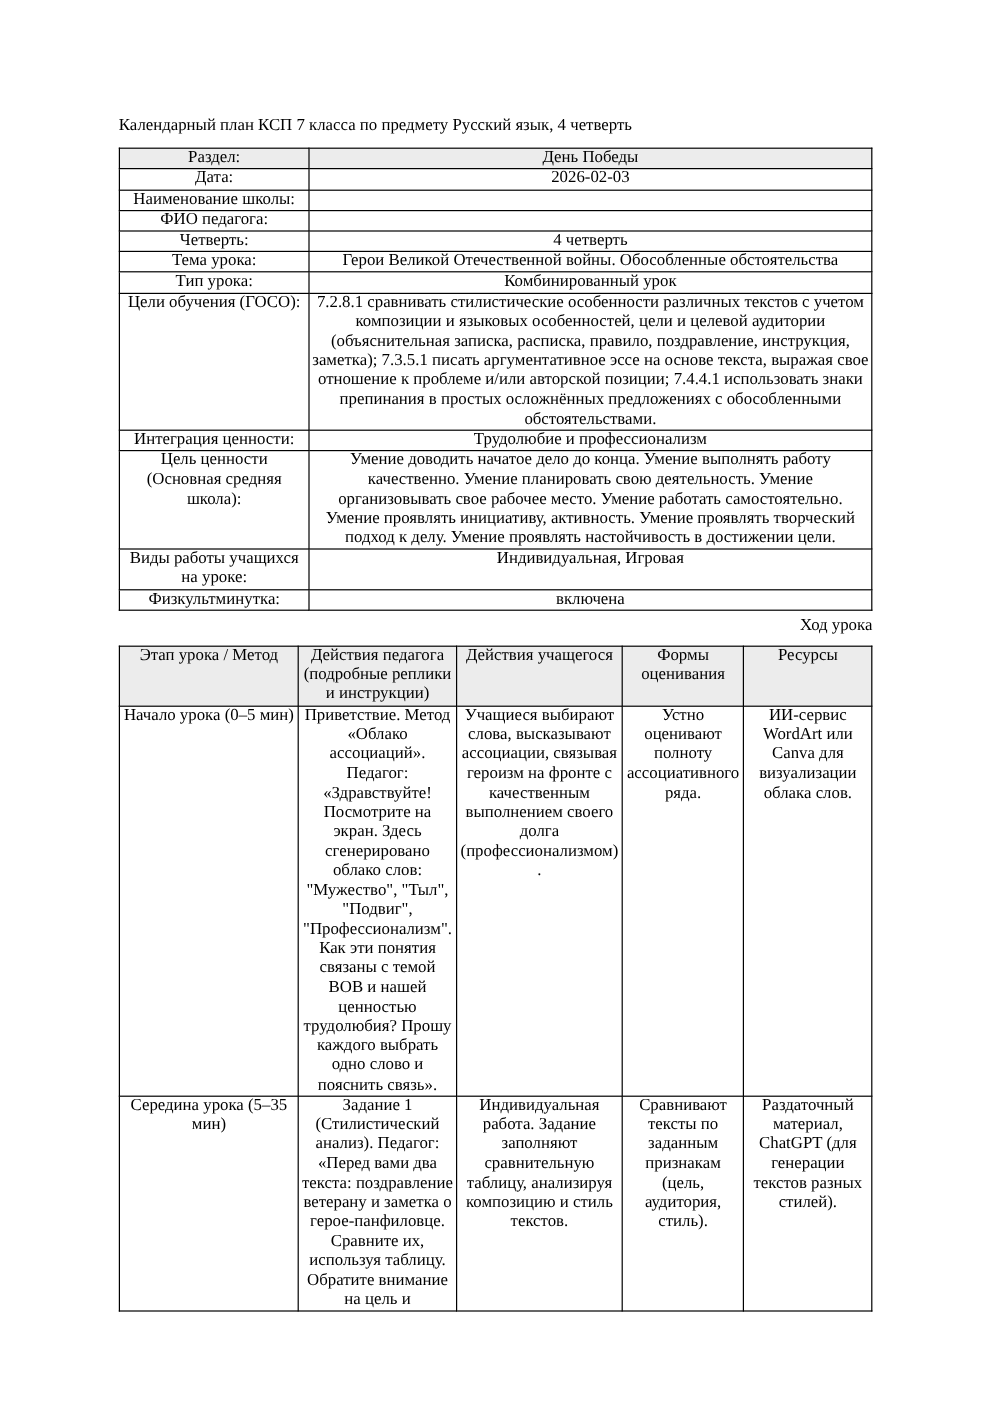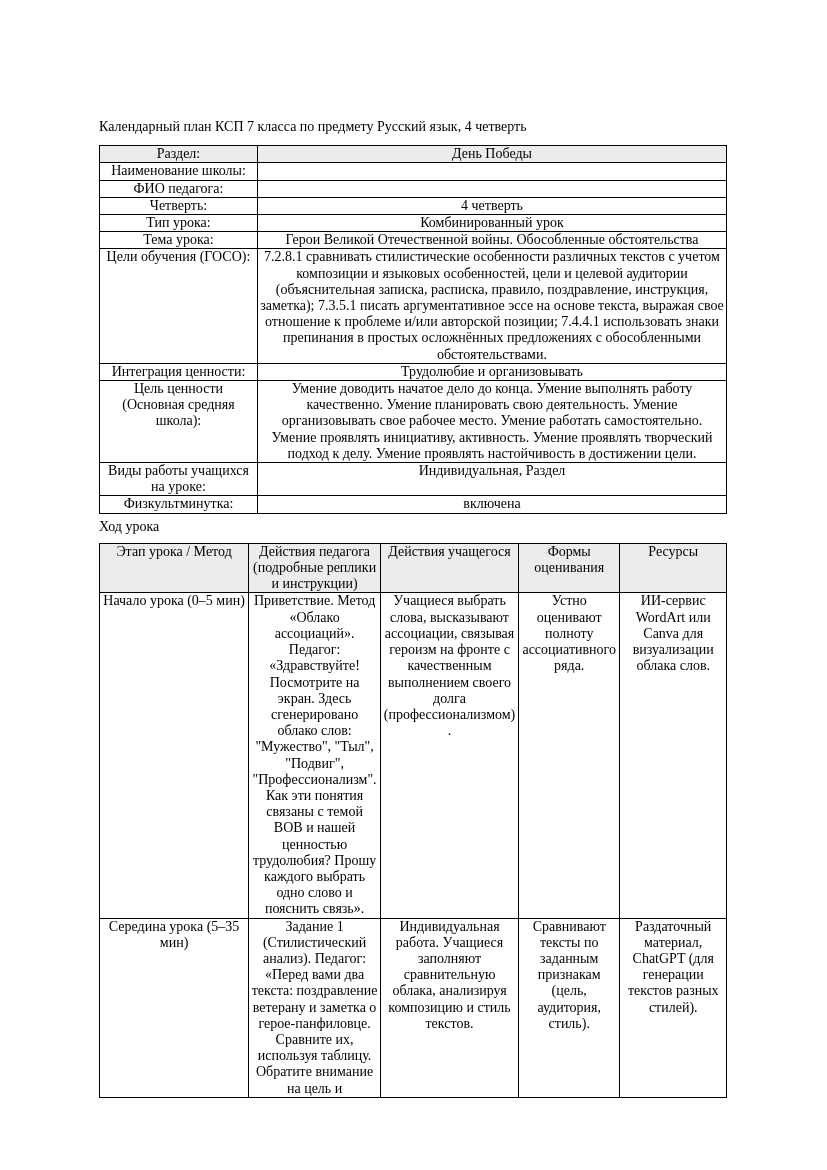--- a/index.html
+++ b/index.html
@@ -14,21 +14,20 @@
     font-family: "Liberation Serif", "DejaVu Serif", serif;
     font-size: 14px;
     line-height: 16.2px;
     color: #000000;
   }
   .page {
     position: absolute;
     left: 99px;
     top: 97px;
     width: 628px;
-    margin-top: 22px;
   }
   .doc-title {
     margin: 0 0 10px 0;
     white-space: nowrap;
   }
   table {
     border-collapse: collapse;
     table-layout: fixed;
     width: 628px;
   }
@@ -38,20 +37,21 @@
     vertical-align: top;
     text-align: center;
     font-weight: normal;
     word-wrap: break-word;
   }
   tr.hl td, thead th {
     background: #ececec;
   }
   .section-heading {
     margin: 5px 0 8px 0;
+    text-align: right;
   }
   .info-table td.label { width: 153px; }
   .lesson-table col.c1 { width: 147px; }
   .lesson-table col.c2 { width: 130px; }
   .lesson-table col.c3 { width: 136px; }
   .lesson-table col.c4 { width: 100px; }
   .lesson-table col.c5 { width: 105px; }
   .info-table td { height: 16px; }
 </style>
 </head>
@@ -61,54 +61,58 @@
 
   <p class="doc-title">Календарный план КСП 7 класса по предмету Русский язык, 4 четверть</p>
 
   <table class="info-table">
     <tbody>
       <tr class="hl">
         <td class="label">Раздел:</td>
         <td class="value">День Победы</td>
       </tr>
       <tr>
+        <td class="label">Дата:</td>
+        <td class="value">2026-02-03</td>
+      </tr>
+      <tr>
         <td class="label">Наименование школы:</td>
         <td class="value"></td>
       </tr>
       <tr>
         <td class="label">ФИО педагога:</td>
         <td class="value"></td>
       </tr>
       <tr>
         <td class="label">Четверть:</td>
         <td class="value">4 четверть</td>
       </tr>
       <tr>
+        <td class="label">Тема урока:</td>
+        <td class="value">Герои Великой Отечественной войны. Обособленные обстоятельства</td>
+      </tr>
+      <tr>
         <td class="label">Тип урока:</td>
         <td class="value">Комбинированный урок</td>
-      </tr>
-      <tr>
-        <td class="label">Тема урока:</td>
-        <td class="value">Герои Великой Отечественной войны. Обособленные обстоятельства</td>
       </tr>
       <tr>
         <td class="label">Цели обучения (ГОСО):</td>
         <td class="value">7.2.8.1 сравнивать стилистические особенности различных текстов с учетом композиции и языковых особенностей, цели и целевой аудитории (объяснительная записка, расписка, правило, поздравление, инструкция, заметка); 7.3.5.1 писать аргументативное эссе на основе текста, выражая свое отношение к проблеме и/или авторской позиции; 7.4.4.1 использовать знаки препинания в простых осложнённых предложениях с обособленными обстоятельствами.</td>
       </tr>
       <tr>
         <td class="label">Интеграция ценности:</td>
-        <td class="value">Трудолюбие и организовывать</td>
+        <td class="value">Трудолюбие и профессионализм</td>
       </tr>
       <tr>
         <td class="label">Цель ценности (Основная средняя школа):</td>
         <td class="value">Умение доводить начатое дело до конца. Умение выполнять работу качественно. Умение планировать свою деятельность. Умение организовывать свое рабочее место. Умение работать самостоятельно. Умение проявлять инициативу, активность. Умение проявлять творческий подход к делу. Умение проявлять настойчивость в достижении цели.</td>
       </tr>
       <tr>
         <td class="label">Виды работы учащихся на уроке:</td>
-        <td class="value">Индивидуальная, Раздел</td>
+        <td class="value">Индивидуальная, Игровая</td>
       </tr>
       <tr>
         <td class="label">Физкультминутка:</td>
         <td class="value">включена</td>
       </tr>
     </tbody>
   </table>
 
   <p class="section-heading">Ход урока</p>
 
@@ -126,27 +130,27 @@
         <th>Действия педагога (подробные реплики и инструкции)</th>
         <th>Действия учащегося</th>
         <th>Формы оценивания</th>
         <th>Ресурсы</th>
       </tr>
     </thead>
     <tbody>
       <tr>
         <td>Начало урока (0–5 мин)</td>
         <td>Приветствие. Метод «Облако ассоциаций». Педагог: «Здравствуйте! Посмотрите на экран. Здесь сгенерировано облако слов: "Мужество", "Тыл", "Подвиг", "Профессионализм". Как эти понятия связаны с темой ВОВ и нашей ценностью трудолюбия? Прошу каждого выбрать одно слово и пояснить связь».</td>
-        <td>Учащиеся выбрать слова, высказывают ассоциации, связывая героизм на фронте с качественным выполнением своего долга (профессионализмом).</td>
+        <td>Учащиеся выбирают слова, высказывают ассоциации, связывая героизм на фронте с качественным выполнением своего долга (профессионализмом).</td>
         <td>Устно оценивают полноту ассоциативного ряда.</td>
         <td>ИИ-сервис WordArt или Canva для визуализации облака слов.</td>
       </tr>
       <tr>
         <td>Середина урока (5–35 мин)</td>
         <td>Задание 1 (Стилистический анализ). Педагог: «Перед вами два текста: поздравление ветерану и заметка о герое-панфиловце. Сравните их, используя таблицу. Обратите внимание на цель и</td>
-        <td>Индивидуальная работа. Учащиеся заполняют сравнительную облака, анализируя композицию и стиль текстов.</td>
+        <td>Индивидуальная работа. Задание заполняют сравнительную таблицу, анализируя композицию и стиль текстов.</td>
         <td>Сравнивают тексты по заданным признакам (цель, аудитория, стиль).</td>
         <td>Раздаточный материал, ChatGPT (для генерации текстов разных стилей).</td>
       </tr>
     </tbody>
   </table>
 
 </div>
 
 </body></html>

